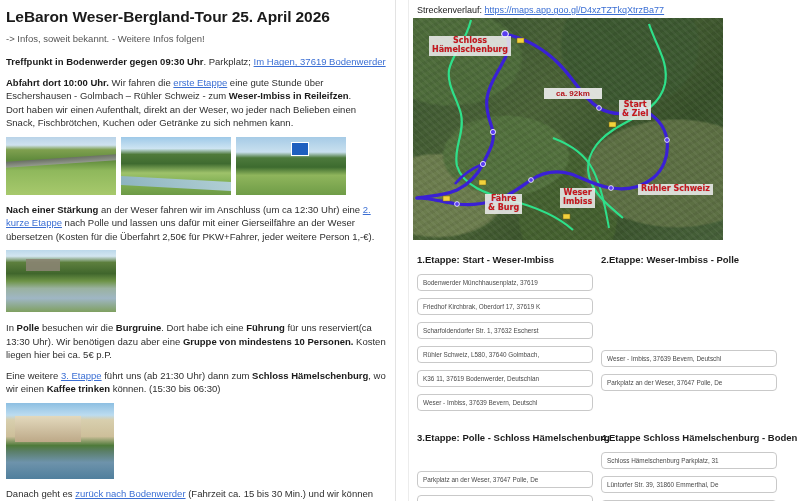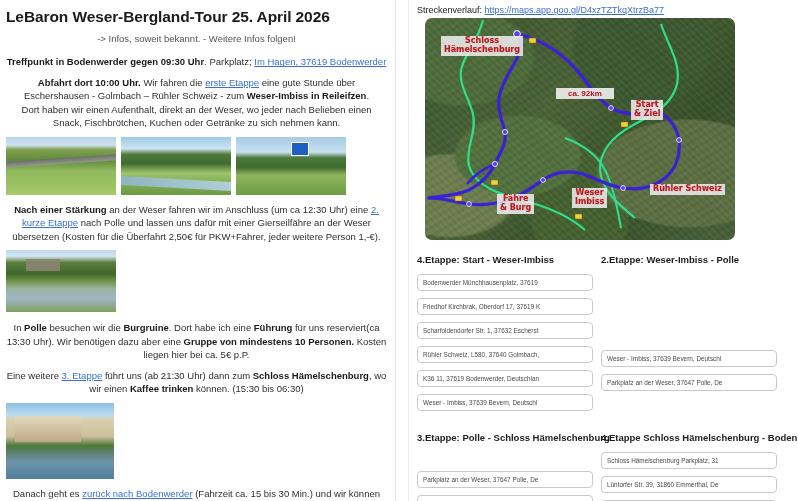--- a/index.html
+++ b/index.html
@@ -46,21 +46,20 @@
   h1.title {
     font-size: 15.5px;
     font-weight: bold;
     color: #1a1a1a;
     margin: 2px 0 6px 0;
     letter-spacing: -0.1px;
   }
   p {
     margin: 0 0 7px 0;
     line-height: 1.42;
-    text-align: center;
   }
   .sub {
     color: #555;
     margin-bottom: 10px;
   }
   b, strong { color: #1a1a1a; font-weight: bold; }
   a.link {
     color: #3b6fd4;
     text-decoration: underline;
   }
@@ -149,33 +148,32 @@
 
   
   .strecken {
     font-size: 9px;
     margin: 1px 0 3px 4px;
     color: #222;
   }
   .map {
     width: 310px;
     height: 222px;
-    margin-left: 12px;
+    margin-left: 0;
     position: relative;
     overflow: hidden;
     background: #2c4326;
     background-image:
       radial-gradient(ellipse at 12% 18%, #4d6b3a 0 18%, transparent 19%),
       radial-gradient(ellipse at 70% 12%, #3c5830 0 22%, transparent 23%),
       radial-gradient(ellipse at 30% 62%, #52703d 0 20%, transparent 21%),
       radial-gradient(ellipse at 85% 70%, #5c6f43 0 24%, transparent 25%),
       radial-gradient(ellipse at 50% 88%, #44602f 0 22%, transparent 23%),
       radial-gradient(ellipse at 8% 80%, #6b7c4d 0 16%, transparent 17%),
       linear-gradient(135deg, #3a5530 0%, #4a6236 40%, #375029 70%, #47613a 100%);
-    border-radius: 7px;
   }
   .map-noise {
     position:absolute; inset:0;
     background-image:
       repeating-linear-gradient(45deg, rgba(255,255,255,.045) 0 2px, transparent 2px 5px),
       repeating-linear-gradient(-30deg, rgba(0,0,0,.06) 0 3px, transparent 3px 7px);
   }
   .route {
     position:absolute; inset:0;
   }
@@ -329,21 +327,21 @@
       <div class="map-label" style="left:206px; top:82px;">Start<br>&amp; Ziel</div>
       <div class="map-label" style="left:225px; top:166px;">Rühler Schweiz</div>
       <div class="map-label" style="left:147px; top:170px;">Weser<br>Imbiss</div>
       <div class="map-label" style="left:72px; top:176px;">Fähre<br>&amp; Burg</div>
       <div class="lbl-dist" style="left:131px; top:70px;">ca. 92km</div>
     </div>
 
     <div class="etappe-grid">
 
       <div class="etappe-col">
-        <div class="etappe-head">4.Etappe: Start - Weser-Imbiss</div>
+        <div class="etappe-head">1.Etappe: Start - Weser-Imbiss</div>
         <div class="wp">Bodenwerder Münchhausenplatz, 37619</div>
         <div class="wp">Friedhof Kirchbrak, Oberdorf 17, 37619 K</div>
         <div class="wp">Scharfoldendorfer Str. 1, 37632 Escherst</div>
         <div class="wp">Rühler Schweiz, L580, 37640 Golmbach,</div>
         <div class="wp">K36 11, 37619 Bodenwerder, Deutschlan</div>
         <div class="wp">Weser - Imbiss, 37639 Bevern, Deutschl</div>
       </div>
 
       <div class="etappe-col">
         <div class="etappe-head">2.Etappe: Weser-Imbiss - Polle</div>

